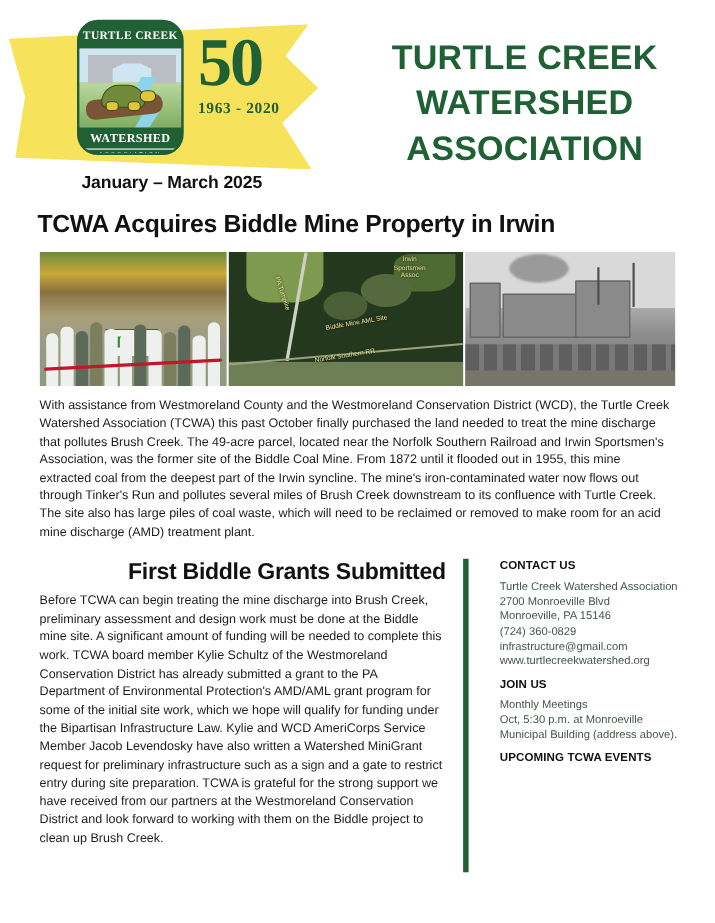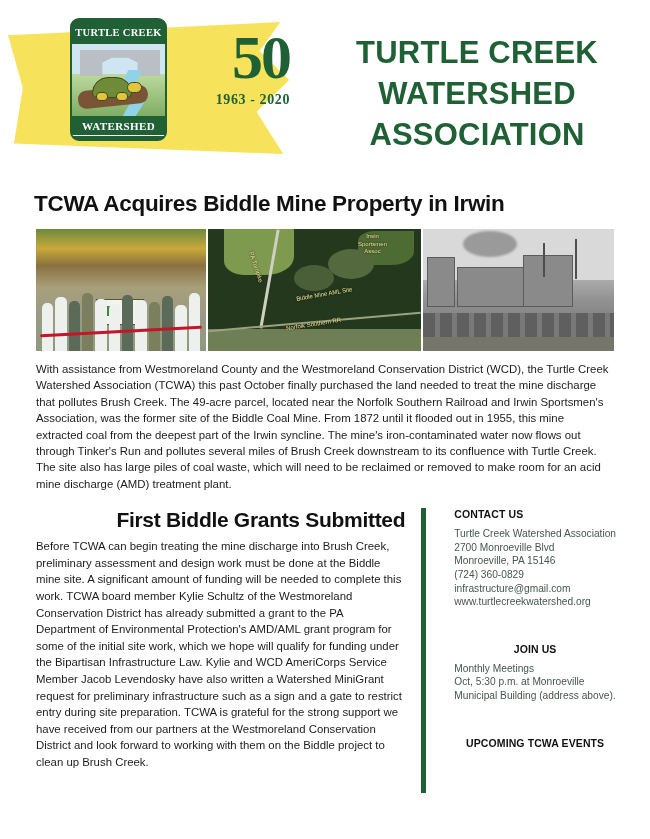--- a/index.html
+++ b/index.html
@@ -37,21 +37,21 @@
     background: #f7e25c;
     clip-path: polygon(0% 10%, 92% 0%, 85% 22%, 95% 44%, 84% 68%, 93% 100%, 2% 92%, 5% 50%);
   }
   .logo-card {
     position: absolute;
     left: 62px;
     top: 0px;
     width: 97px;
     height: 123px;
     border: 2.5px solid #1f6135;
-    border-radius: 9px;
+    border-radius: 19px;
     background: #404040;
     overflow: hidden;
     box-sizing: border-box;
   }
   .logo-title-bar {
     height: 24px;
     background: #1f6135;
     color: #ffffff;
     font-size: 10.5px;
     font-weight: bold;
@@ -102,21 +102,21 @@
     text-transform: uppercase;
   }
   .logo-assoc-bar {
     height: 10px; background: #1f6135; color: #ffffff;
     font-size: 5px; letter-spacing: 2.1px;
     display: flex; align-items: center; justify-content: center;
     border-top: 1px solid #ffffff;
     text-transform: uppercase;
   }
   .fifty-block {
-    position: absolute; left: 172px; top: 8px; width: 110px; text-align: right;
+    position: absolute; left: 172px; top: 8px; width: 110px; text-align: left;
     color: #1f6135;
   }
   .fifty-num {
     font-family: "Liberation Serif", serif;
     font-size: 62px; font-weight: bold; line-height: 62px;
     letter-spacing: -2px;
   }
   .fifty-years {
     font-family: "Liberation Serif", serif;
     font-style: italic; font-size: 27px; line-height: 26px; margin-top: -4px;
@@ -258,21 +258,21 @@
     flex: 1;
     border-left: 5px solid #1f6135;
     padding-left: 28px;
     min-height: 285px;
     box-sizing: border-box;
   }
   .side-head {
     font-size: 10.5px; font-weight: bold; color: #111111;
     letter-spacing: .1px; margin-bottom: 7px; text-transform: uppercase;
   }
-  .side-head.spaced { margin-top: 34px; text-align: center; }
+  .side-head.spaced { margin-top: 7px; }
   .side-body {
     font-size: 10.2px; line-height: 13.6px; color: #44574a;
     margin: 0;
   }
   .side-body div { white-space: nowrap; }
 </style>
 </head>
 <body>
 
 <div class="masthead">
@@ -294,20 +294,21 @@
       <div class="logo-name-bar">Watershed</div>
       <div class="logo-assoc-bar">Association</div>
     </div>
 
     <div class="fifty-block">
       <div class="fifty-num">50</div>
       <div class="fifty-dates">1963 - 2020</div>
     </div>
   </div>
 
+  <div class="issue-date">January – March 2025</div>
   <div class="org-title">TURTLE CREEK WATERSHED ASSOCIATION</div>
 </div>
 
 <div class="headline">TCWA Acquires Biddle Mine Property in Irwin</div>
 
 <div class="photo-strip">
 
   <div class="photo photo-ribbon">
     <div class="ribbon-sign"></div>
     <div class="ribbon-people">

